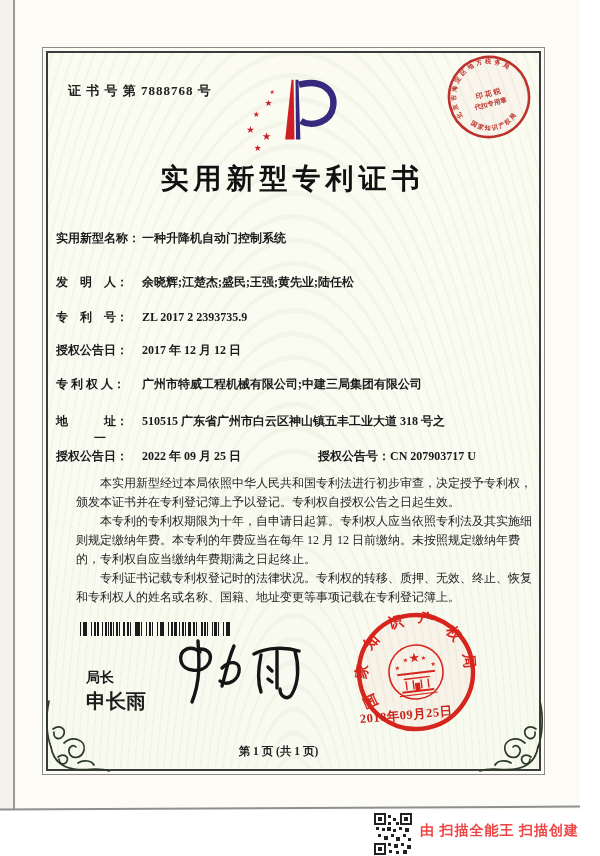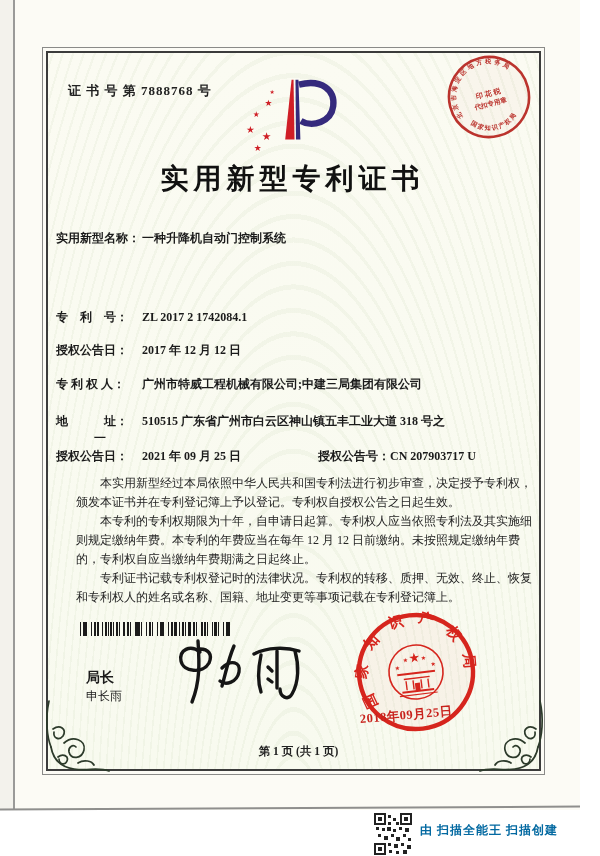--- a/index.html
+++ b/index.html
@@ -33,32 +33,32 @@
   
   .paras{position:absolute;left:76px;top:474px;width:462px;font-size:12px;line-height:19px;color:#242424;}
   .paras p{margin:0;text-indent:2em;}
   
   .barcode{position:absolute;left:80px;top:622px;width:153px;height:14px;
     background:
       repeating-linear-gradient(90deg,#1b1b1b 0 1px,transparent 1px 3px,#1b1b1b 3px 5px,transparent 5px 6px,#1b1b1b 6px 7px,transparent 7px 11px),
       repeating-linear-gradient(90deg,transparent 0 4px,#1b1b1b 4px 6px,transparent 6px 13px);}
   
   .director-title{position:absolute;left:86px;top:661px;font-size:14px;font-weight:700;margin-top:8px;}
-  .director-name{position:absolute;left:86px;top:688px;font-size:12px;font-weight:400;}
+  .director-name{position:absolute;left:86px;top:688px;font-size:20px;font-weight:700;}
   .signature{position:absolute;left:170px;top:636px;width:140px;height:84px;}
   
   .grant-seal{position:absolute;left:336px;top:592px;width:160px;height:160px;}
-  .page-no{position:absolute;left:48px;top:744px;width:501px;text-align:center;font-size:11.5px;font-weight:600;color:#222;}
+  .page-no{position:absolute;left:28px;top:744px;width:501px;text-align:center;font-size:11.5px;font-weight:600;color:#222;}
   
   .orn{position:absolute;width:66px;height:74px;}
   .orn-left{left:44px;top:699px;}
   .orn-right{left:479px;top:699px;transform:scaleX(-1);}
   
   .qr{position:absolute;left:374px;top:813px;width:38px;height:42px;}
-  .scan-note{position:absolute;left:420px;top:822px;font-size:12px;font-weight:600;letter-spacing:1px;color:#0369a1;
+  .scan-note{position:absolute;left:420px;top:822px;font-size:14px;font-weight:600;letter-spacing:1px;color:#ef4444;
              font-family:"Liberation Serif","DejaVu Serif",serif;}
 </style>
 </head>
 <body>
 
 <div id="stage">
 
   <div class="paper"></div>
   <div class="paper-margin"></div>
   <div class="paper-edge-left"></div>
@@ -98,34 +98,37 @@
       <text x="0" y="9" text-anchor="middle" font-size="6.6" font-weight="bold" fill="#b6231d">代扣专用章</text>
       <text font-size="6.2" font-weight="bold" fill="#b6231d" letter-spacing="1.4">
         <textPath href="#taxBottom" startOffset="1">国家知识产权局</textPath>
       </text>
     </g>
   </svg>
 
   <div class="row row-name">
     <span class="lbl">实用新型名称：</span><span class="val">一种升降机自动门控制系统</span>
   </div>
+  <div class="row row-inventor">
+    <span class="lbl">发　明　人：</span><span class="val">余晓辉;江楚杰;盛民;王强;黄先业;陆任松</span>
+  </div>
   <div class="row row-patno">
-    <span class="lbl">专　利　号：</span><span class="val">ZL 2017 2 1742084.1</span>
+    <span class="lbl">专　利　号：</span><span class="val">ZL 2017 2 2393735.9</span>
   </div>
   <div class="row row-filing">
     <span class="lbl">授权公告日：</span><span class="val">2017 年 12 月 12 日</span>
   </div>
   <div class="row row-patentee">
     <span class="lbl">专 利 权 人：</span><span class="val"><span>广州市特威工程机械有限公司;中建三局集团有限公司</span><br></span>
   </div>
   <div class="row row-address">
     <span class="lbl">地　　　址：</span><span class="val"><span>510515 广东省广州市白云区神山镇五丰工业大道 318 号之</span><div class="outdent">一</div></span>
   </div>
   <div class="row row-grant">
-    <span class="lbl">授权公告日：</span><span class="val">2021 年 09 月 25 日</span>
+    <span class="lbl">授权公告日：</span><span class="val">2022 年 09 月 25 日</span>
     <span class="grant-right"><span>授权公告号：</span><span>CN 207903717 U</span></span>
   </div>
 
   <div class="paras">
     <p>本实用新型经过本局依照中华人民共和国专利法进行初步审查，决定授予专利权，颁发本证书并在专利登记簿上予以登记。专利权自授权公告之日起生效。</p>
     <p>本专利的专利权期限为十年，自申请日起算。专利权人应当依照专利法及其实施细则规定缴纳年费。本专利的年费应当在每年 12 月 12 日前缴纳。未按照规定缴纳年费的，专利权自应当缴纳年费期满之日起终止。</p>
     <p>专利证书记载专利权登记时的法律状况。专利权的转移、质押、无效、终止、恢复和专利权人的姓名或名称、国籍、地址变更等事项记载在专利登记簿上。</p>
   </div>
 
   <div class="barcode"></div>

